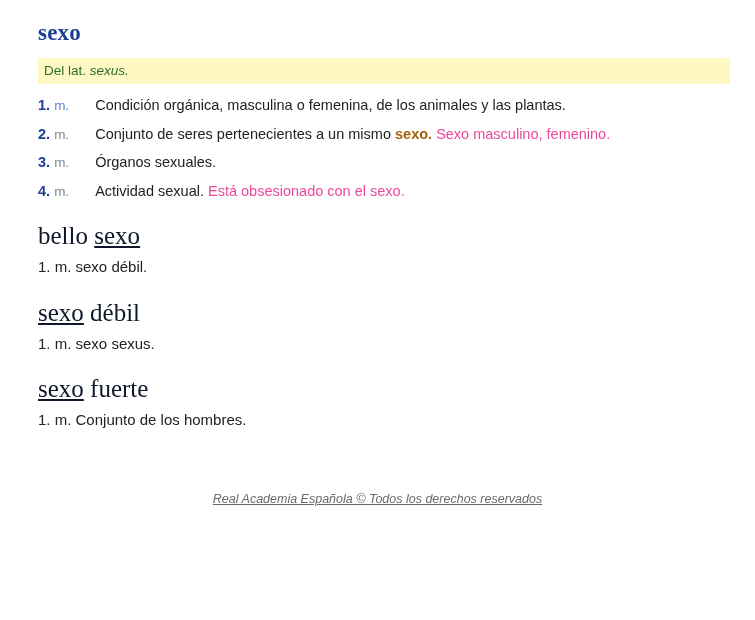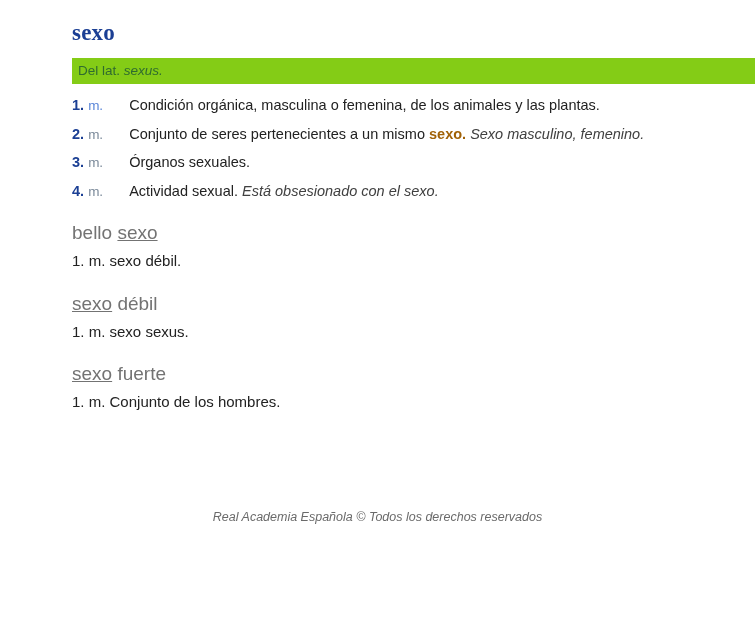--- a/index.html
+++ b/index.html
@@ -13,37 +13,36 @@
     font-family: "Liberation Sans", sans-serif;
     color: #222222;
     overflow: hidden;
   }
   .page {
     position: relative;
     width: 755px;
     height: 524px;
     background: #ffffff;
     box-sizing: border-box;
-    padding-left: 34px;
   }
   .content {
     padding: 14px 28px 0 38px;
   }
   
   .headword {
     font-family: "Liberation Serif", serif;
     font-size: 23px;
     font-weight: bold;
     color: #1b3f94;
     margin: 6px 0 12px 0;
     letter-spacing: 0.2px;
   }
   
   .etym {
-    background: #84cc16;
+    background: #fef9c3;
     color: #2f6b2f;
     font-size: 13.5px;
     padding: 5px 6px 6px 6px;
     margin: 0 0 10px 0;
     width: 692px;
     box-sizing: border-box;
   }
   .etym .lat-word {
     font-style: italic;
   }
@@ -69,53 +68,53 @@
   }
   .sense .def {
     color: #222222;
     margin-left: 22px;
   }
   .sense .kw {
     color: #a16207;
     font-weight: bold;
   }
   .sense .example {
-    color: #404040;
-    font-style: italic;
+    color: #ec4899;
   }
   
   .locution {
-    font-family: Liberation Sans, sans-serif;
-    font-size: 19px;
-    color: #737373;
+    font-family: Liberation Serif, serif;
+    font-size: 25px;
+    color: #0f172a;
     margin: 20px 0 6px 0;
     font-weight: normal;
   }
   .locution .u {
     text-decoration: underline;
   }
   .locution .b {
     font-weight: normal;
   }
   .sub-sense {
     font-size: 15px;
     line-height: 1.5;
     margin: 0 0 2px 0;
   }
   
   .footer {
     position: absolute;
     left: 0;
     right: 0;
-    bottom: 0;
+    bottom: 18px;
     text-align: center;
     font-size: 12.5px;
     font-style: italic;
     color: #6a6a6a;
     font-family: "Liberation Sans", sans-serif;
+    text-decoration: underline;
   }
 </style>
 </head>
 <body>
 
 <div class="page">
   <div class="content">
 
     <div class="headword">sexo</div>
 

